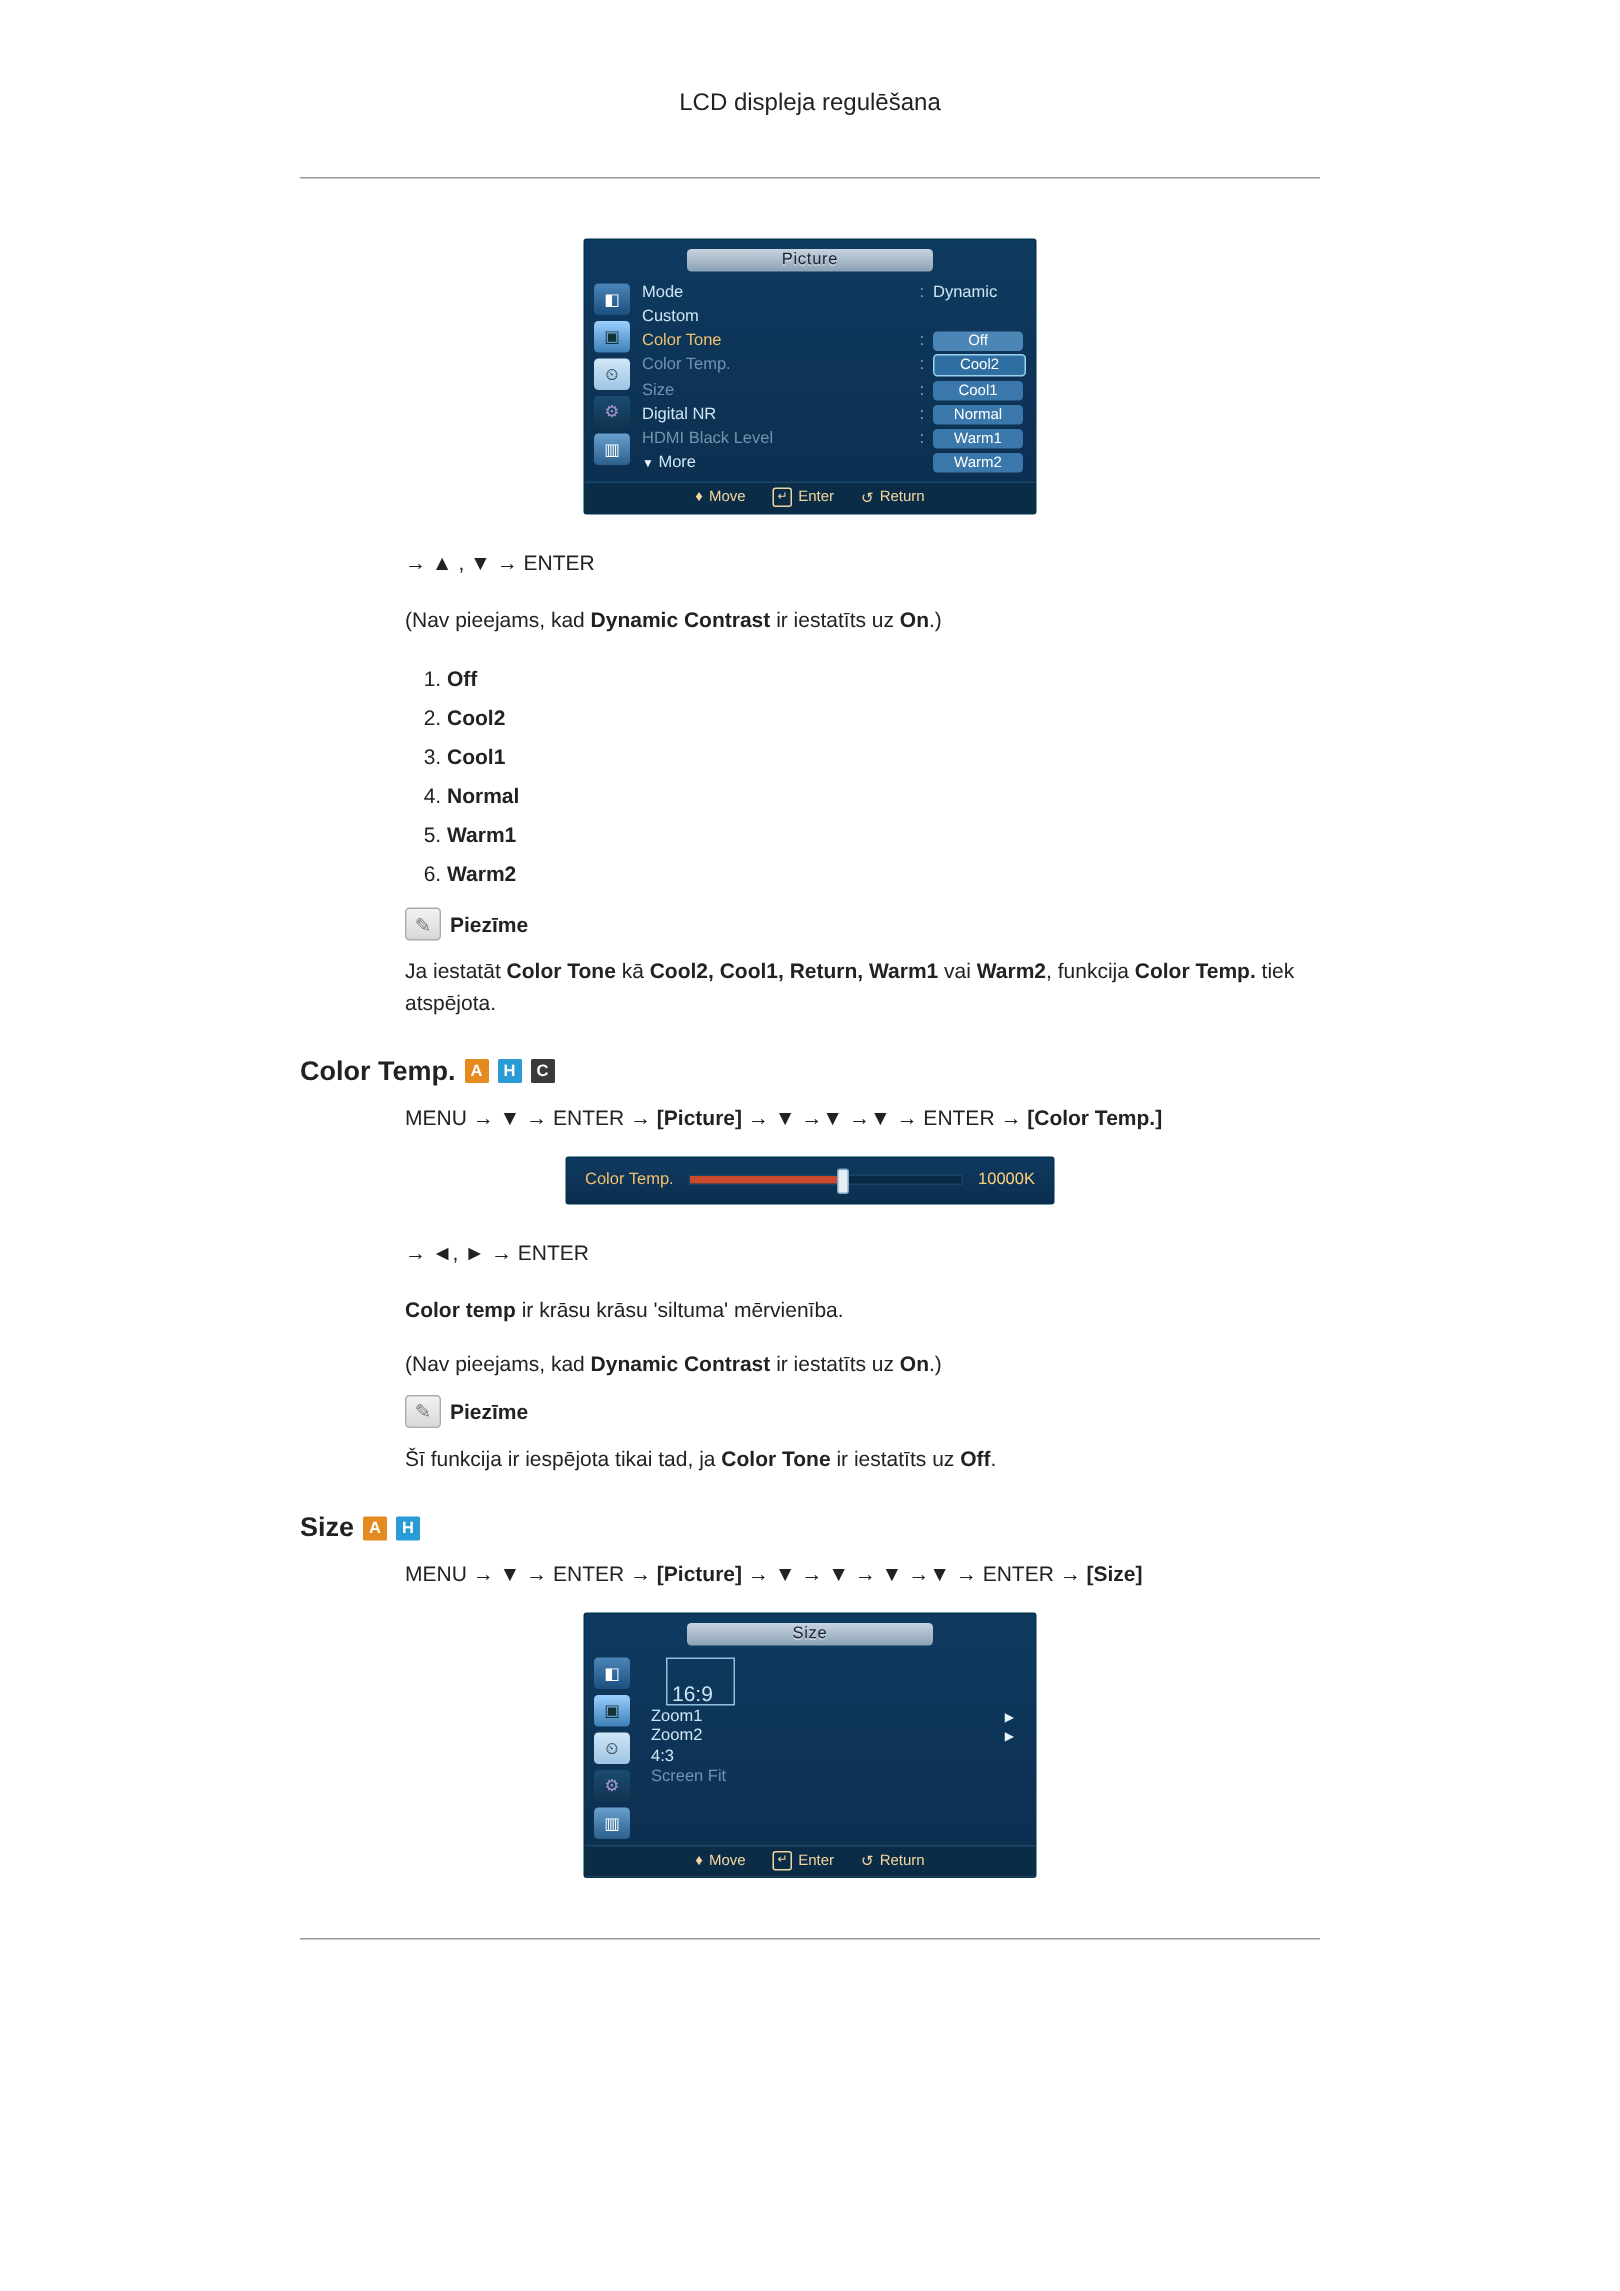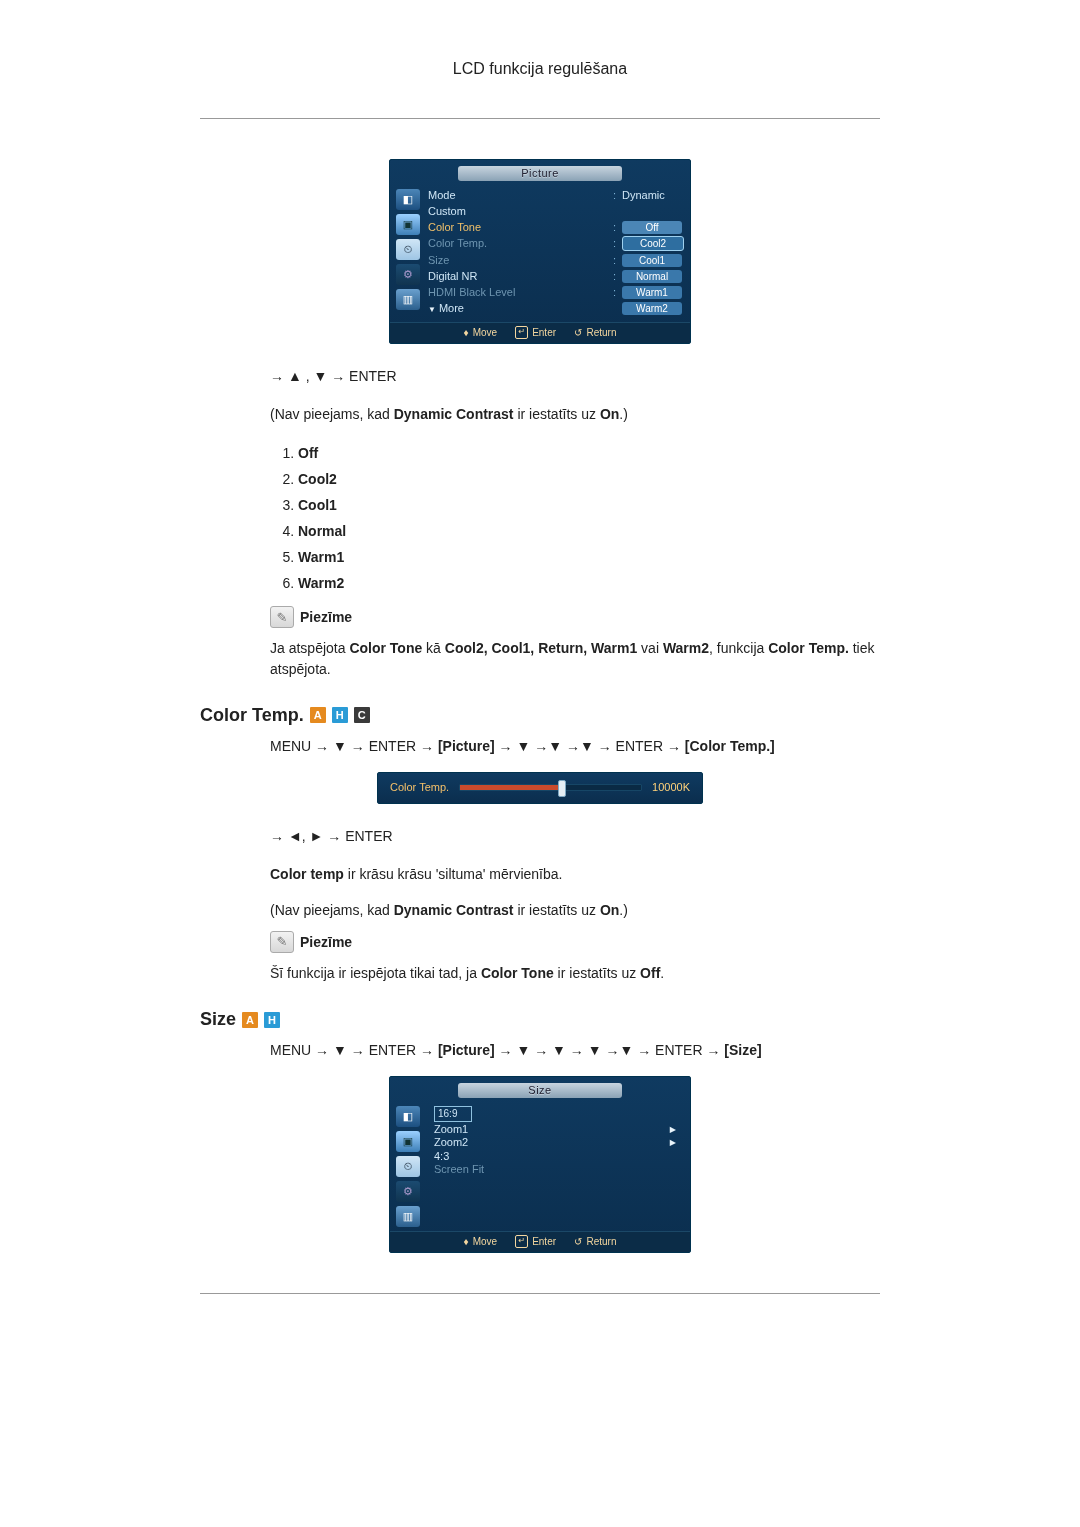--- a/index.html
+++ b/index.html
@@ -86,21 +86,21 @@
   .slider-row { display:flex; align-items:center; gap:10px; }
   .slider-label { color:#f4c06a; font-size:11px; white-space:nowrap; }
   .slider-track { flex:1; height:5px; background:#0a2a44; border:1px solid #164666; position:relative; border-radius:1px;}
   .slider-fill { position:absolute; left:0; top:0; bottom:0; width:55%; background:#c94a2c; }
   .slider-handle { position:absolute; top:-5px; width:6px; height:15px; background:#e5eef4; border:1px solid #7ea8c3; border-radius:2px; left:54%; }
   .slider-val { color:#ffd27a; font-size:11px; }
 
   
   .osd-size { width: 300px; }
   .size-row { padding: 0 6px; line-height:14px; font-size:11px; color:#cfe6f6;}
-  .size-selected { display:inline-block; border:1px solid #8fc1df; padding:0 14px 0 3px; font-size:10px; line-height:14px; margin-bottom:1px;}
+  .size-selected { display:inline-block; border:1px solid #8fc1df; padding:16px 14px 0 3px; font-size:14px; line-height:14px; margin-bottom:1px;margin-left:10px;}
   .size-sub { display:flex; justify-content:space-between; align-items:center; padding:0 6px; line-height:13px;}
   .size-sub .arrow { color:#e9f4fb; font-size:8px; margin-left:8px;}
   .size-dim { color:#6e95b0; padding:0 6px; line-height:13px;}
 
   
   .content { padding-left: 70px; }
   .nav-line { margin: 10px 0 20px 0; }
   p { margin: 10px 0 16px 0; line-height: 1.45; }
   ol.opts { margin: 6px 0 10px 0; padding-left: 28px; }
   ol.opts li { padding: 5px 0; }
@@ -122,21 +122,21 @@
   .bH { background:#2a9bd6; }
   .bC { background:#3a3a3a; }
 
   .menu-br { font-style: normal; }
 </style>
 </head>
 <body>
 
 <div class="page">
 
-  <div class="page-title">LCD funkcija regulēšana</div>
+  <div class="page-title">LCD displeja regulēšana</div>
   <hr class="hr-top">
 
   <div class="center-wrap">
     <div class="osd osd-picture">
       <div class="osd-title-tab">Picture</div>
       <div class="osd-body">
         <div class="side-icons">
           <div class="side-icon ic-disp">◧</div>
           <div class="side-icon ic-pic">▣</div>
           <div class="side-icon ic-set">⏲</div>
@@ -219,21 +219,21 @@
       <li><span class="bold">Warm1</span></li>
       <li><span class="bold">Warm2</span></li>
     </ol>
 
     <div class="note-row">
       <span class="note-ico">✎</span>
       <span class="bold">Piezīme</span>
     </div>
 
     <p>
-      <span>Ja atspējota </span><span class="bold">Color Tone</span><span> kā </span><span class="bold">Cool2, Cool1, Return, Warm1</span><span> vai </span><span class="bold">Warm2</span><span>, funkcija </span><span class="bold">Color Temp.</span><span> tiek atspējota.</span>
+      <span>Ja iestatāt </span><span class="bold">Color Tone</span><span> kā </span><span class="bold">Cool2, Cool1, Return, Warm1</span><span> vai </span><span class="bold">Warm2</span><span>, funkcija </span><span class="bold">Color Temp.</span><span> tiek atspējota.</span>
     </p>
   </div>
 
   <h2 class="sec">
     <span>Color Temp.</span>
     <span class="badge bA">A</span>
     <span class="badge bH">H</span>
     <span class="badge bC">C</span>
   </h2>
 

